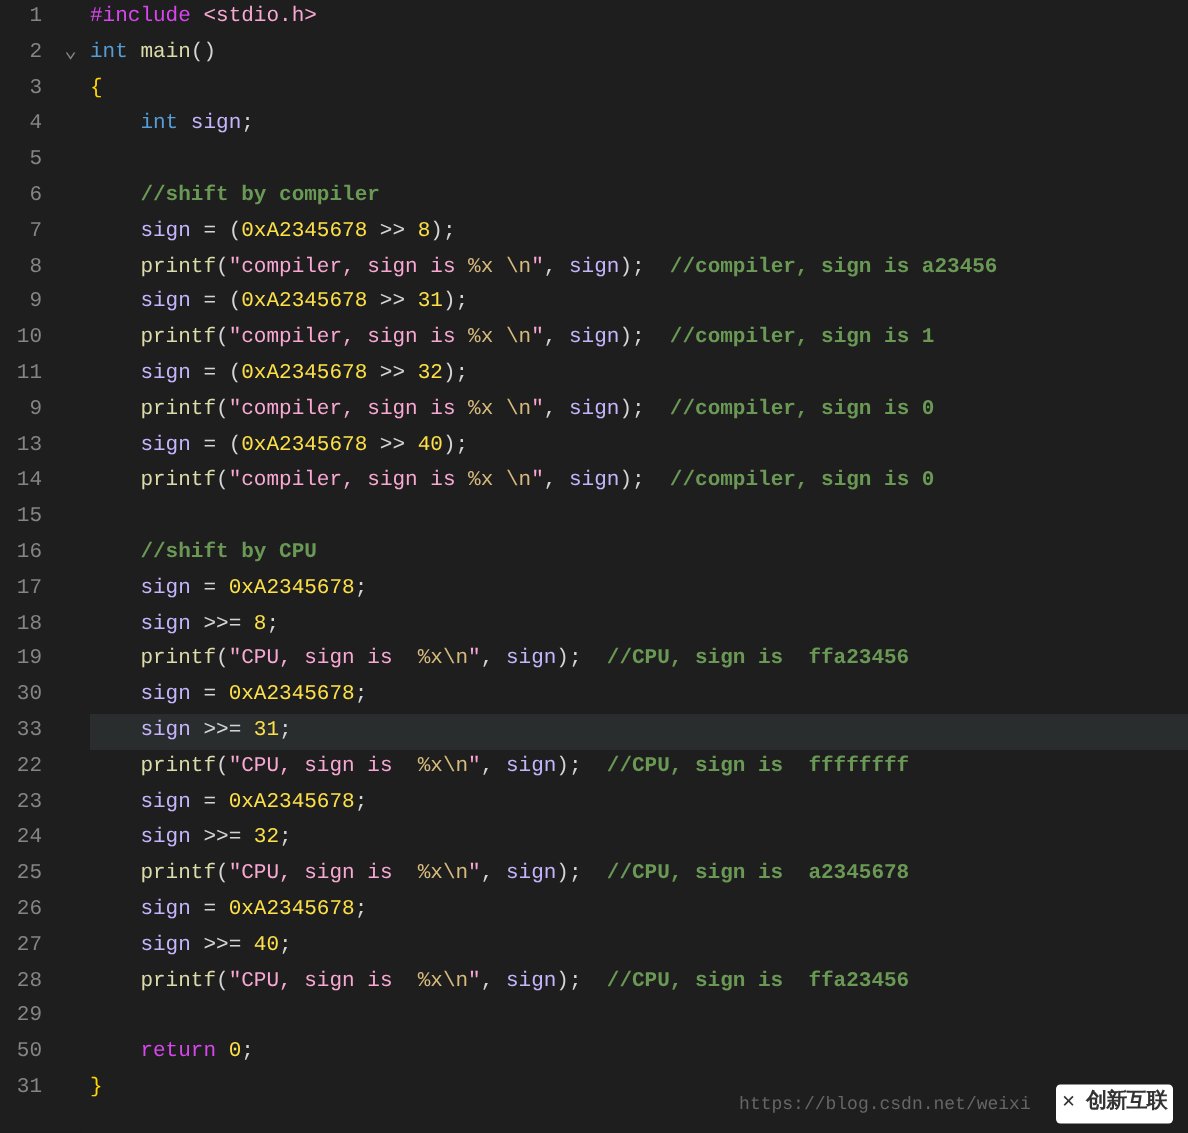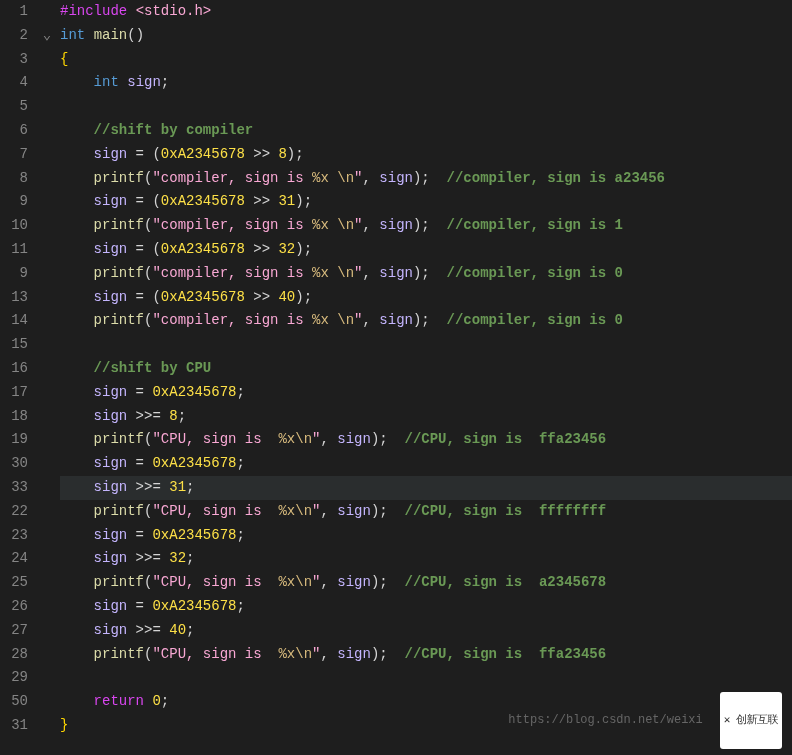--- a/index.html
+++ b/index.html
@@ -56,24 +56,24 @@
       right: 10px;
       color: #666;
       font-size: 12px;
       display:flex;
       align-items:center;
       gap:17px;
     }
     .logo-badge{
       background:#fff;
       border-radius:3px;
-      padding:19px 4px;
+      padding:1px 4px;
       color:#333;
-      font-size:11px;
-      font-weight:normal;
+      font-size:14px;
+      font-weight:bold;
       letter-spacing:-0.5px;
     }
   </style>
 </head>
 <body>
 
 <div class="editor">
   <div class="gutter">
       <div class="ln">1</div>
       <div class="ln">2</div>

